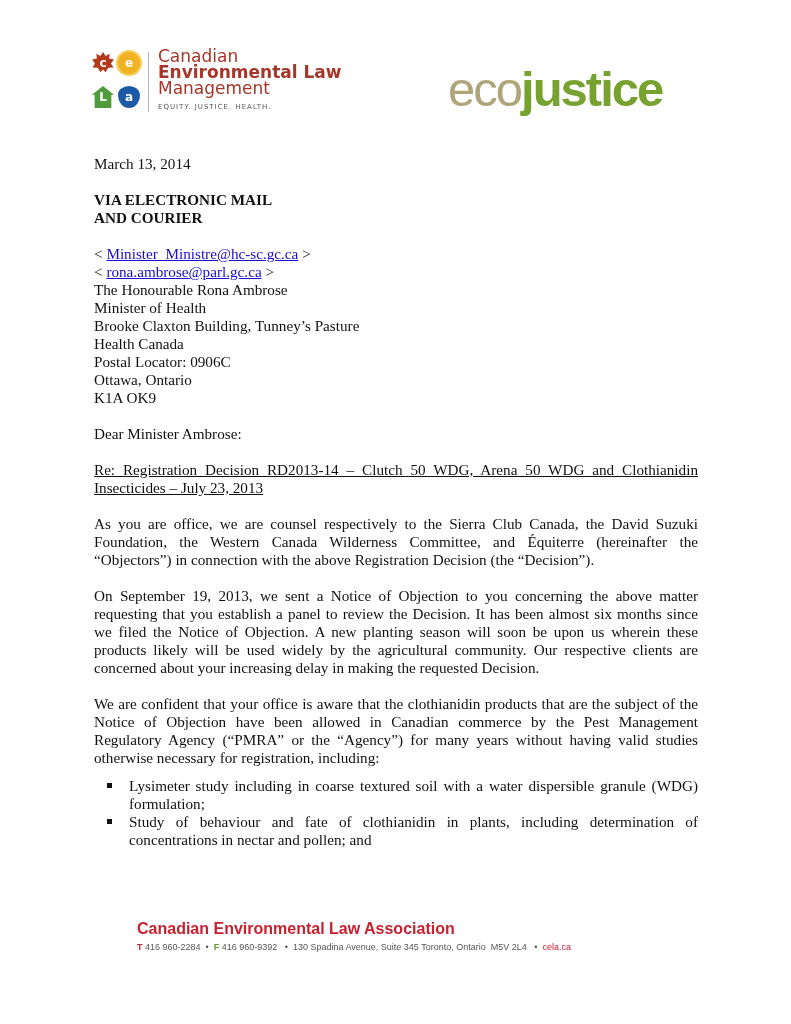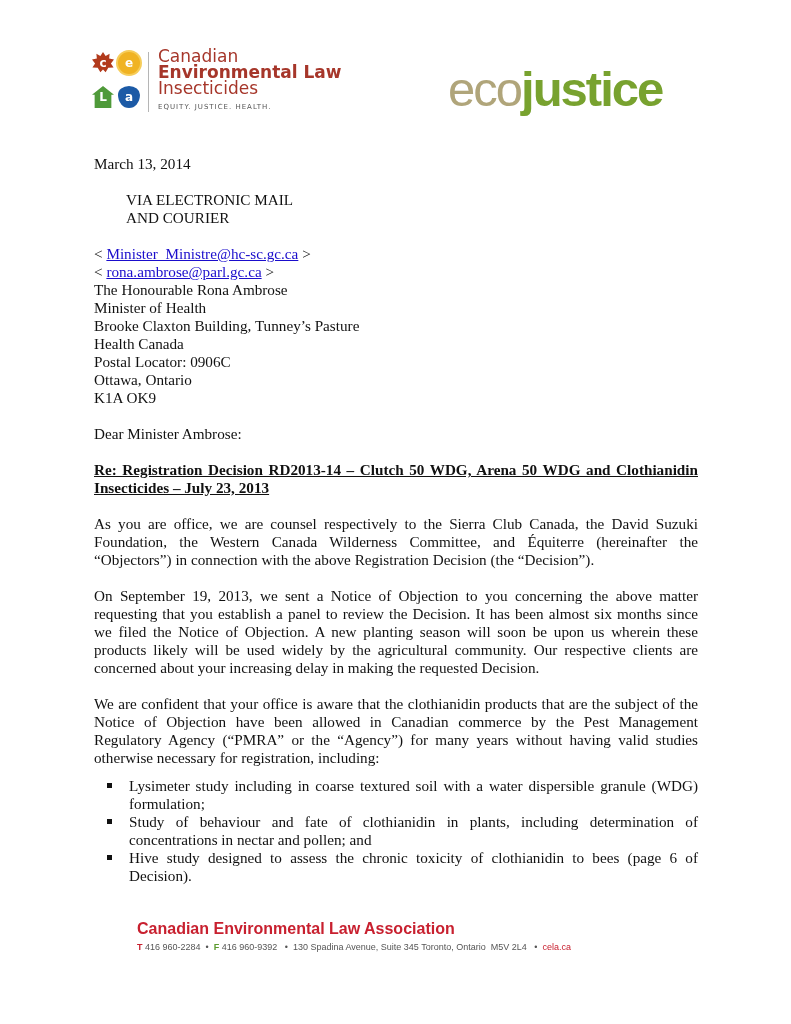--- a/index.html
+++ b/index.html
@@ -17,24 +17,24 @@
   .cela-name { position: absolute; left: 66px; top: 0; font-family: "DejaVu Sans", sans-serif; color: #a6362a; font-size: 17px; line-height: 16px; }
   .cela-tag { position: absolute; left: 66px; top: 55px; font-family: "DejaVu Sans", sans-serif; color: #555; font-size: 7px; letter-spacing: 1px; text-align: center; }
 
   
   #ecojustice-logo { left: 448px; top: 60px; font-family: Liberation Sans, sans-serif; font-size: 49px; letter-spacing: -2px; line-height: 58px; }
   #ecojustice-logo .eco { color: #b0a57a; }
   #ecojustice-logo .justice { color: #78a22f; font-weight: bold; }
 
   .doc { left: 94px; width: 604px; font-size: 15.2px; line-height: 18px; }
   .line { display: block; white-space: nowrap; }
-  .bold { font-weight: normal; margin-left: 32px; }
+  .bold { font-weight: bold; }
   .just { text-align: justify; }
   a.mail { color: #1a0dcc; text-decoration: underline; }
-  .re { font-weight: bold; text-decoration: underline; text-align: justify; text-align-last: left; }
+  .re { font-weight: normal; text-decoration: underline; text-align: justify; text-align-last: left; }
 
   ul.bullets { list-style: none; margin: 0; padding: 0; }
   ul.bullets li { position: relative; padding-left: 25px; margin-left: 10px; text-align: justify; }
   ul.bullets li::before { content: ""; position: absolute; left: 3px; top: 6px; width: 5px; height: 5px; background: #111; }
 
   .footer { left: 137px; font-family: "Liberation Sans", sans-serif; }
   .footer-org { top: 920px; color: #c8202f; font-size: 16px; font-weight: bold; }
   .footer-contact { top: 942px; color: #555; font-size: 9px; white-space: nowrap; }
   .ft-t { color: #c8202f; font-weight: bold; }
   .ft-f { color: #5a9a2c; font-weight: bold; }
@@ -53,21 +53,21 @@
   <div class="tile tile-l">
       <span>L</span>
     </div>
   <div class="tile tile-a">
       <span>a</span>
     </div>
   <div class="logo-divider"></div>
   <div class="cela-name">
     <span class="line">Canadian</span>
     <span class="line" style="font-weight:bold">Environmental Law</span>
-    <span class="line">Insecticides</span>
+    <span class="line">Management</span>
   </div>
   <div class="cela-tag">EQUITY. JUSTICE. HEALTH.</div>
 </div>
 
 <div id="ecojustice-logo" class="abs"><span class="eco">eco</span><span class="justice">justice</span></div>
 
 <div class="abs doc" style="top:155px;">March 13, 2014</div>
 
 <div class="abs doc bold" style="top:191px;">
   <span class="line">VIA ELECTRONIC MAIL</span>
@@ -91,18 +91,17 @@
 <div class="abs doc re" style="top:461px;">Re: Registration Decision RD2013-14 – Clutch 50 WDG, Arena 50 WDG and Clothianidin Insecticides – July 23, 2013</div>
 
 <div class="abs doc just" style="top:515px;">As you are office, we are counsel respectively to the Sierra Club Canada, the David Suzuki Foundation, the Western Canada Wilderness Committee, and Équiterre (hereinafter the “Objectors”) in connection with the above Registration Decision (the “Decision”).</div>
 <div class="abs doc just" style="top:587px;">On September 19, 2013, we sent a Notice of Objection to you concerning the above matter requesting that you establish a panel to review the Decision. It has been almost six months since we filed the Notice of Objection. A new planting season will soon be upon us wherein these products likely will be used widely by the agricultural community. Our respective clients are concerned about your increasing delay in making the requested Decision.</div>
 <div class="abs doc just" style="top:695px;">We are confident that your office is aware that the clothianidin products that are the subject of the Notice of Objection have been allowed in Canadian commerce by the Pest Management Regulatory Agency (“PMRA” or the “Agency”) for many years without having valid studies otherwise necessary for registration, including:</div>
 
 <div class="abs doc" style="top:777px;">
   <ul class="bullets">
     <li>Lysimeter study including in coarse textured soil with a water dispersible granule (WDG) formulation;</li>
     <li>Study of behaviour and fate of clothianidin in plants, including determination of concentrations in nectar and pollen; and</li>
-    <li>Hive study designed to assess the chronic toxicity of clothianidin to bees (page 6 of Decision).</li>
   </ul>
 </div>
 
 <div class="abs footer footer-org">Canadian Environmental Law Association</div>
 <div class="abs footer footer-contact"><span class="ft-t">T</span><span style="white-space:pre"> 416 960-2284  •  </span><span class="ft-f">F</span><span style="white-space:pre"> 416 960-9392   •  130 Spadina Avenue, Suite 345 Toronto, Ontario  M5V 2L4   •  </span><span class="ft-web">cela.ca</span></div>
 
 </body></html>

